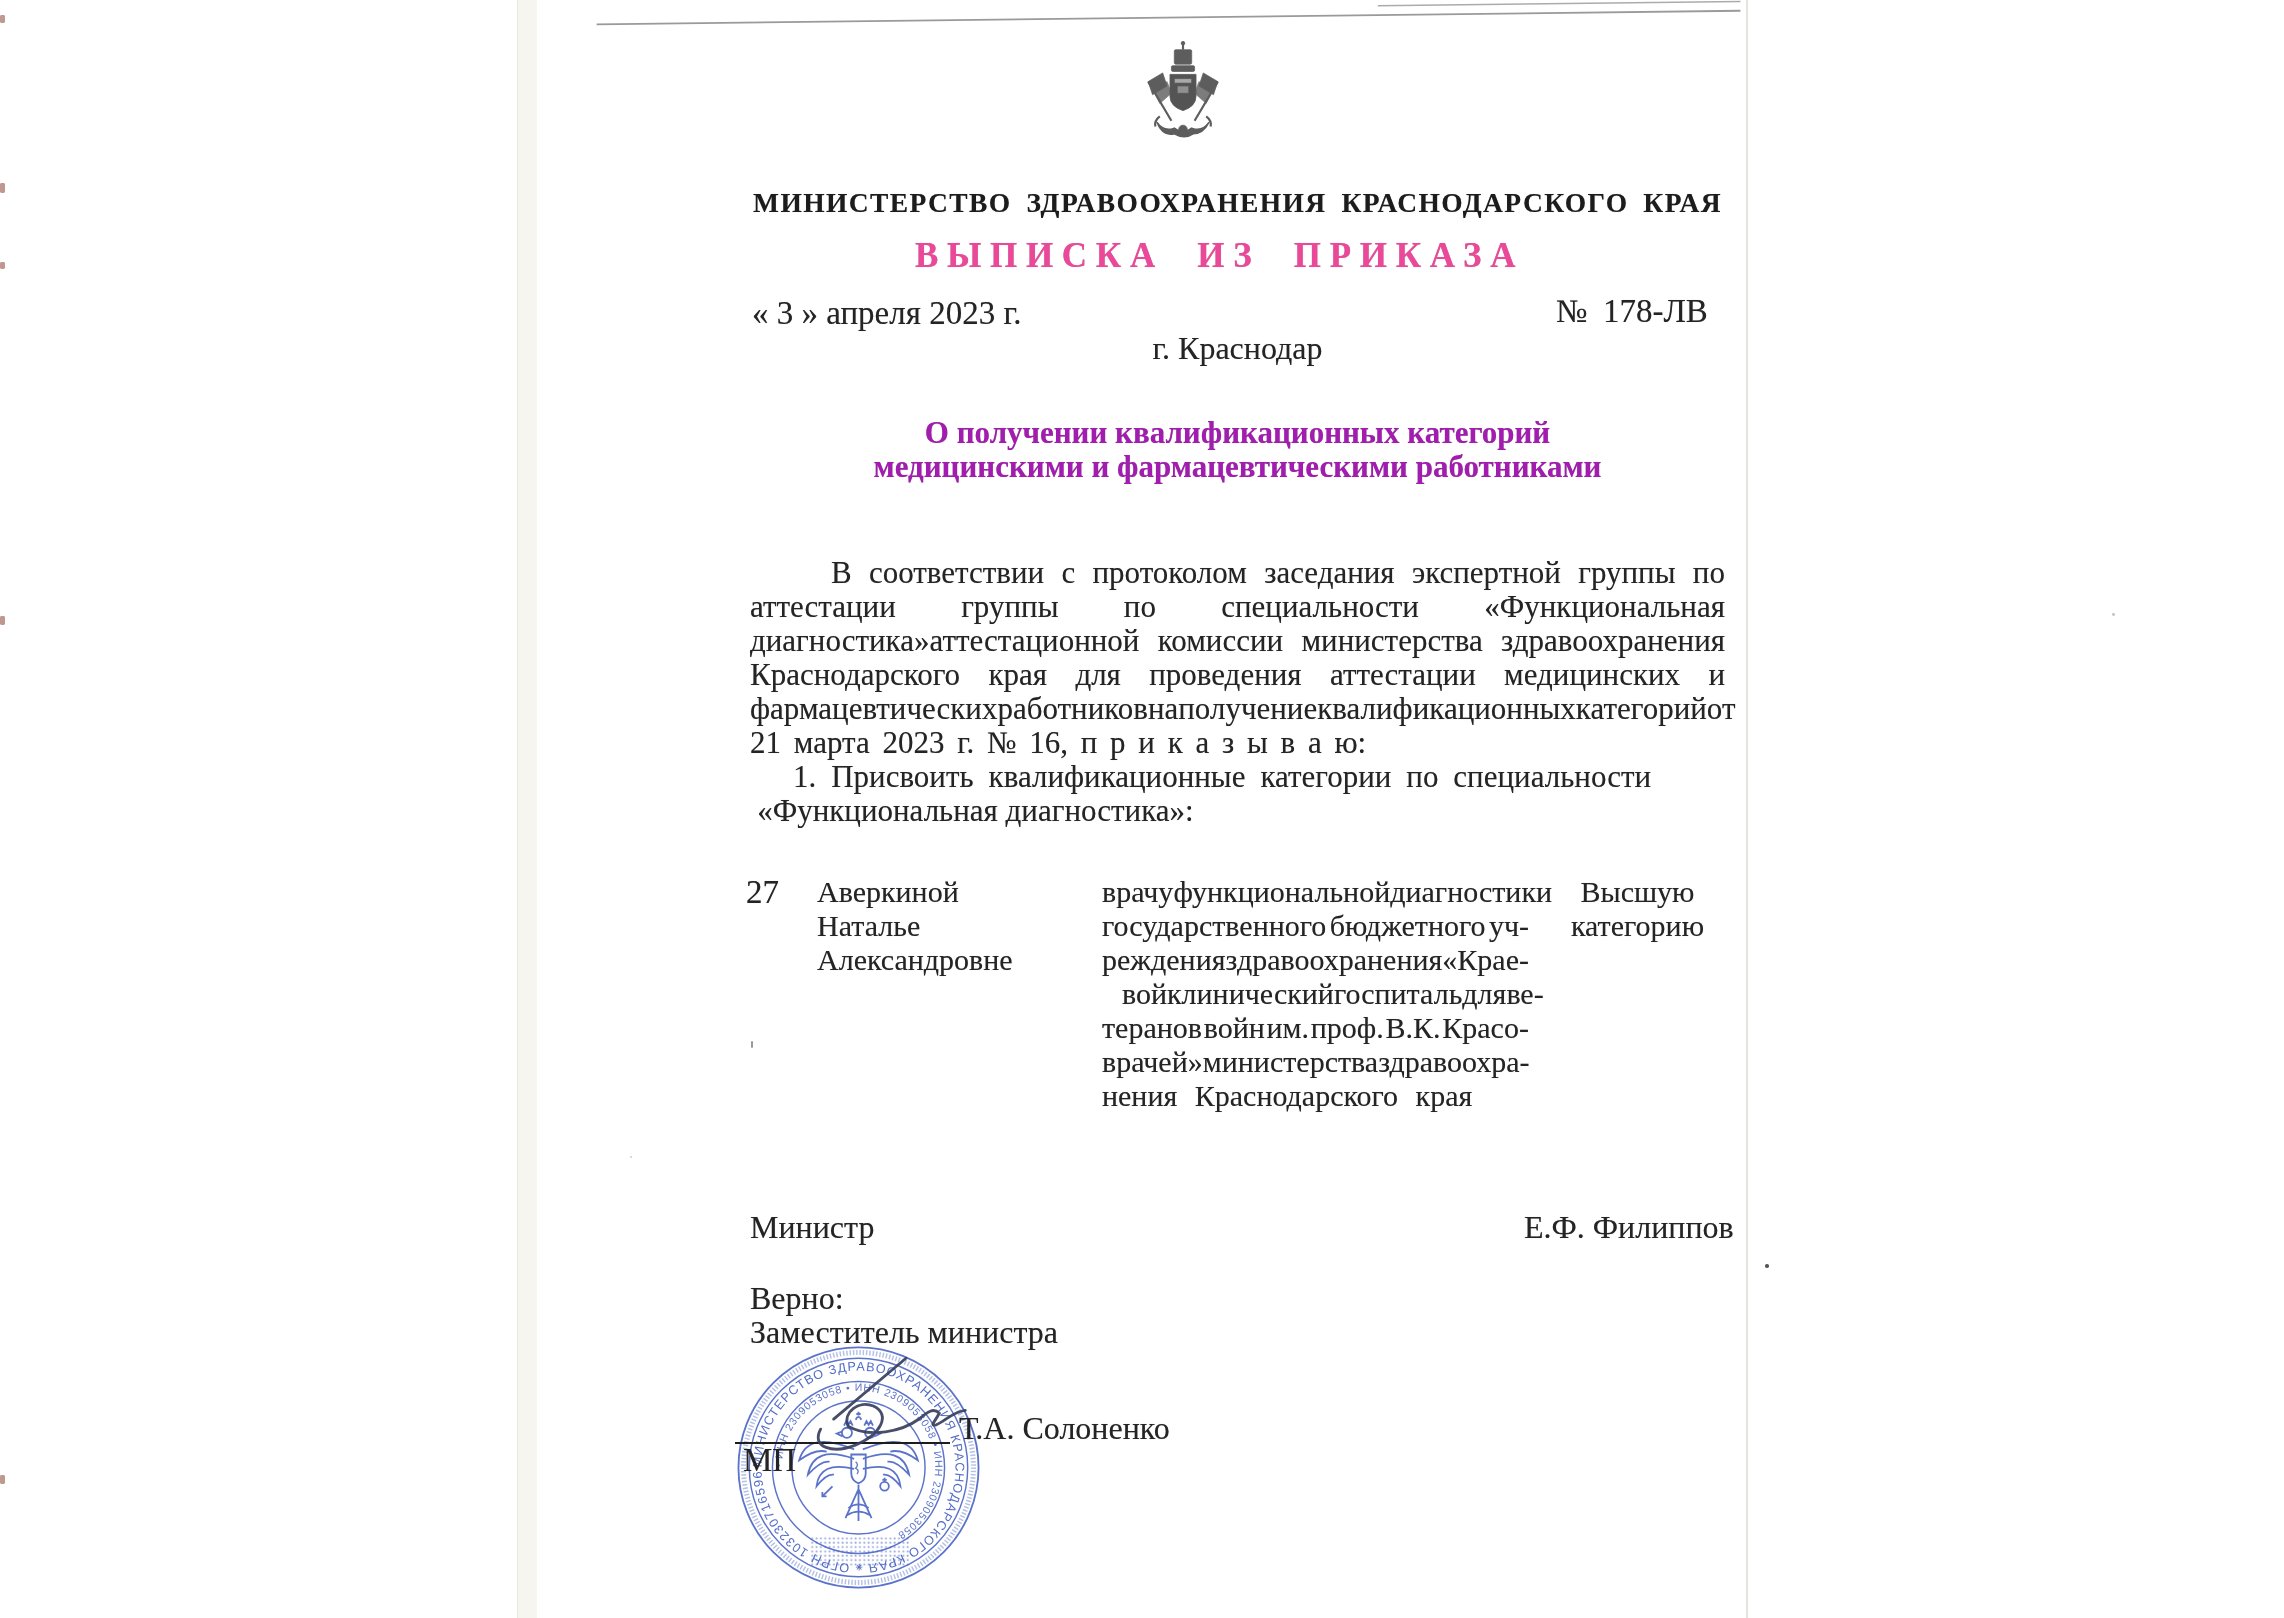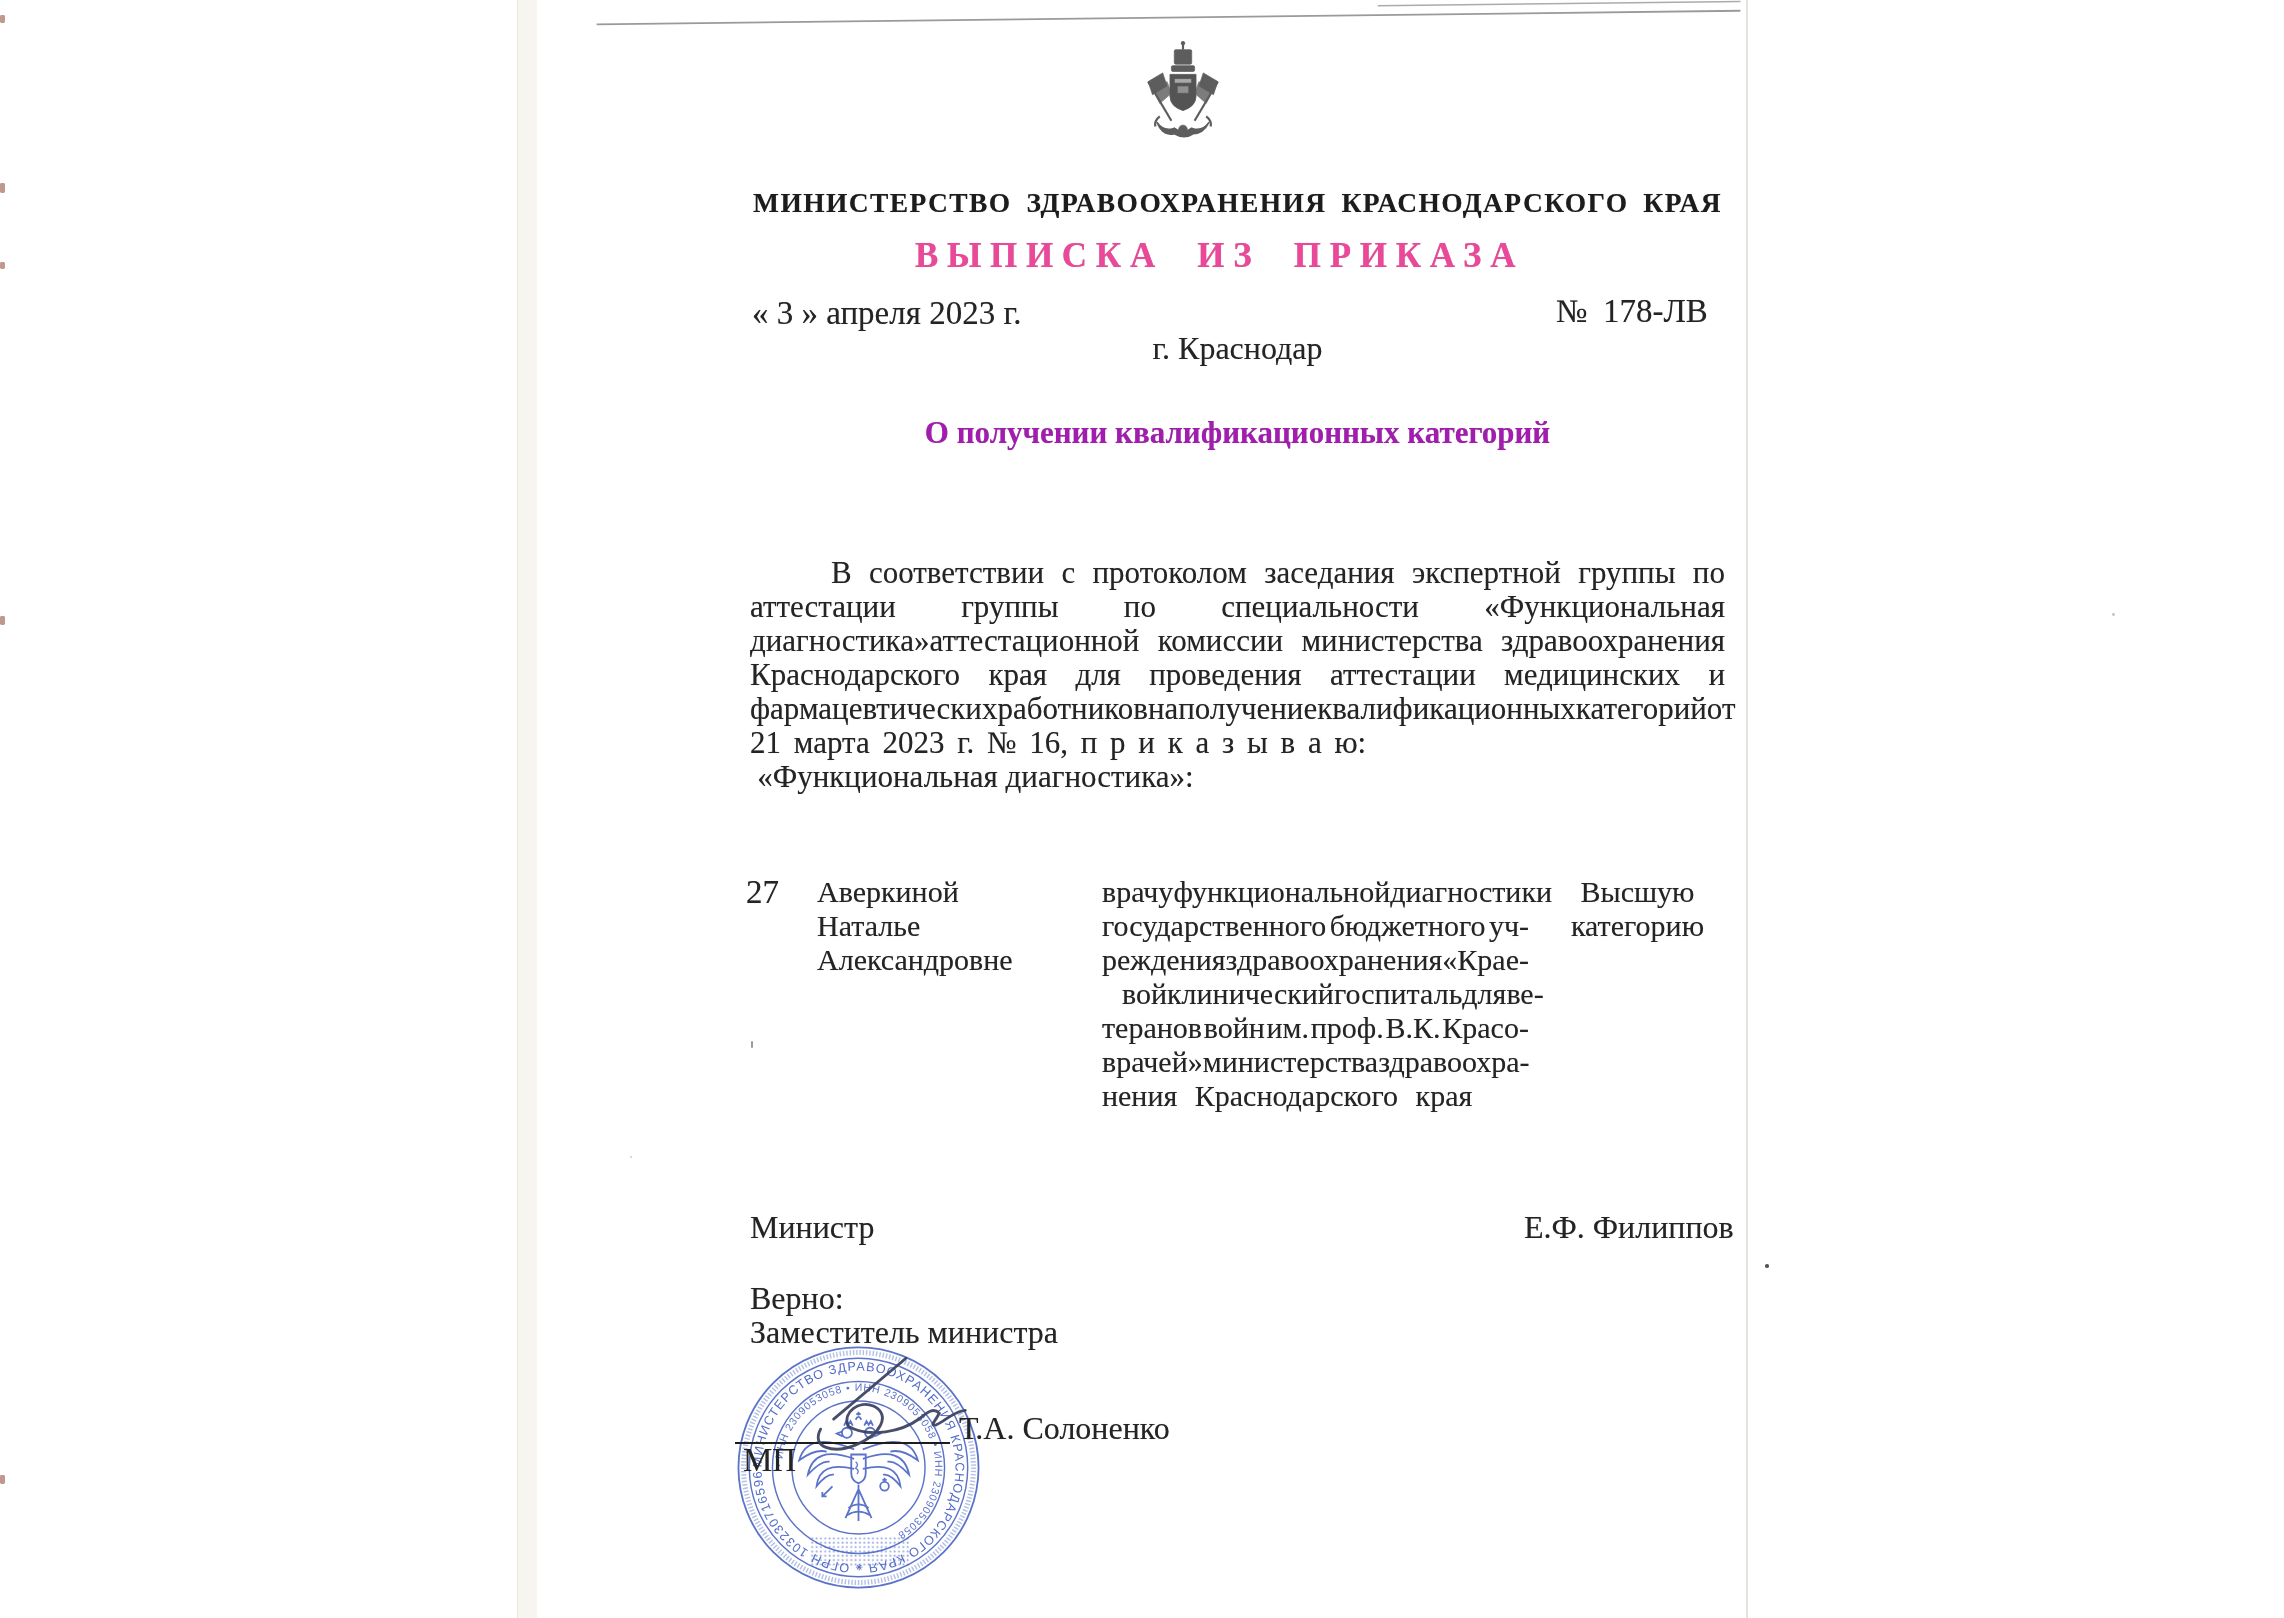--- a/index.html
+++ b/index.html
@@ -104,20 +104,21 @@
 </svg>
 
 <div class="abs doc-text ministry">МИНИСТЕРСТВО ЗДРАВООХРАНЕНИЯ КРАСНОДАРСКОГО КРАЯ</div>
 <div class="abs doc-text vypiska">ВЫПИСКА ИЗ ПРИКАЗА</div>
 <div class="abs doc-text date-line">« 3 » апреля  2023 г.</div>
 <div class="abs doc-text num-line">№ 178-ЛВ</div>
 <div class="abs doc-text city-line">г. Краснодар</div>
 
 <div class="abs doc-text title-block">
   <div>О получении квалификационных категорий</div>
+  <div>медицинскими и фармацевтическими работниками</div>
 </div>
 
 <div class="abs doc-text body-block">
   <div class="ln ln-indent1" style="display: flex; justify-content: space-between;">
       <span>В</span>
       <span>соответствии</span>
       <span>с</span>
       <span>протоколом</span>
       <span>заседания</span>
       <span>экспертной</span>
@@ -149,20 +150,21 @@
   <div class="ln" style="display: flex; justify-content: space-between;">
       <span>фармацевтических</span>
       <span>работников</span>
       <span>на</span>
       <span>получение</span>
       <span>квалификационных</span>
       <span>категорий</span>
       <span>от</span>
     </div>
   <div class="ln ln-order">21 марта 2023 г. № 16, п р и к а з ы в а ю:</div>
+  <div class="ln ln-item">1. Присвоить квалификационные категории по специальности</div>
   <div class="ln ln-spec">«Функциональная диагностика»:</div>
 </div>
 
 <div class="abs doc-text tbl-num">27</div>
 <div class="abs doc-text tbl-name">
   <div>Аверкиной</div>
   <div>Наталье</div>
   <div>Александровне</div>
 </div>
 <div class="abs doc-text tbl-desc">

